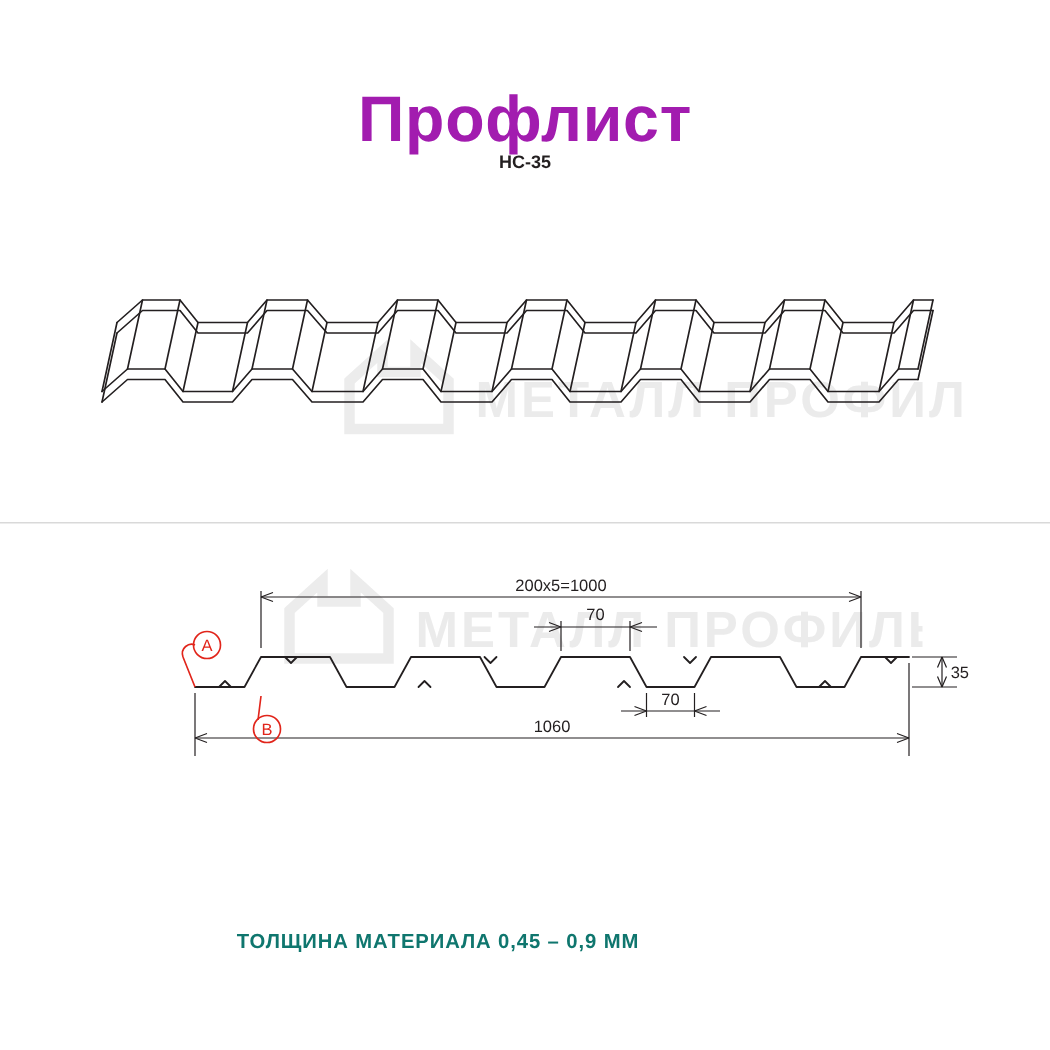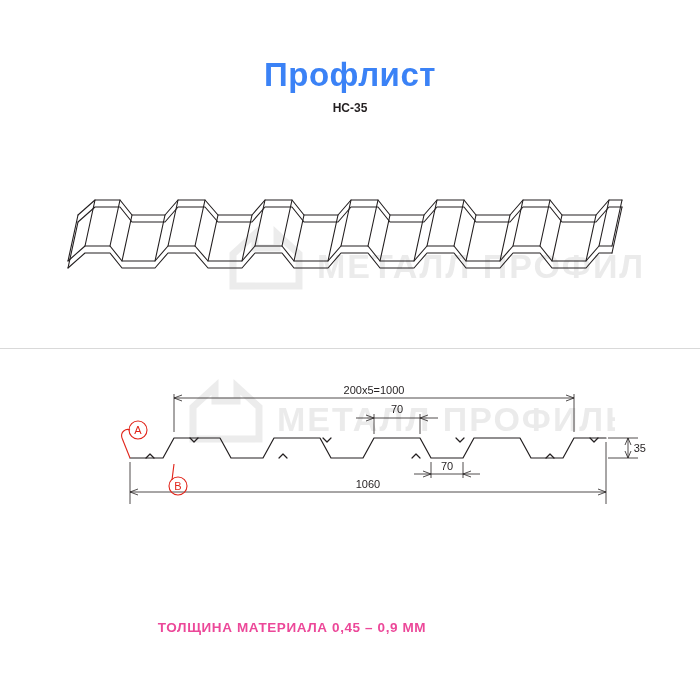--- a/index.html
+++ b/index.html
@@ -19,24 +19,24 @@
     position: relative;
     width: 700px;
     height: 700px;
   }
   .title {
     position: absolute;
     top: 56px;
     left: 0;
     width: 700px;
     text-align: center;
-    font-size: 33px;
+    font-size: 43px;
     font-weight: bold;
     letter-spacing: 0.5px;
-    color: #3b82f6;
+    color: #a21caf;
   }
   .subtitle {
     position: absolute;
     top: 101px;
     left: 0;
     width: 700px;
     text-align: center;
     font-size: 12px;
     font-weight: bold;
     color: #231f20;
@@ -65,21 +65,21 @@
   }
   .footnote {
     position: absolute;
     top: 620px;
     left: 0;
     width: 584px;
     text-align: center;
     font-size: 13.5px;
     font-weight: bold;
     letter-spacing: 0.6px;
-    color: #ec4899;
+    color: #0f766e;
   }
   .wm {
     position: absolute;
     pointer-events: none;
     user-select: none;
   }
   .wm-text {
     font-family: "Liberation Sans", sans-serif;
     font-weight: bold;
     letter-spacing: 2px;

